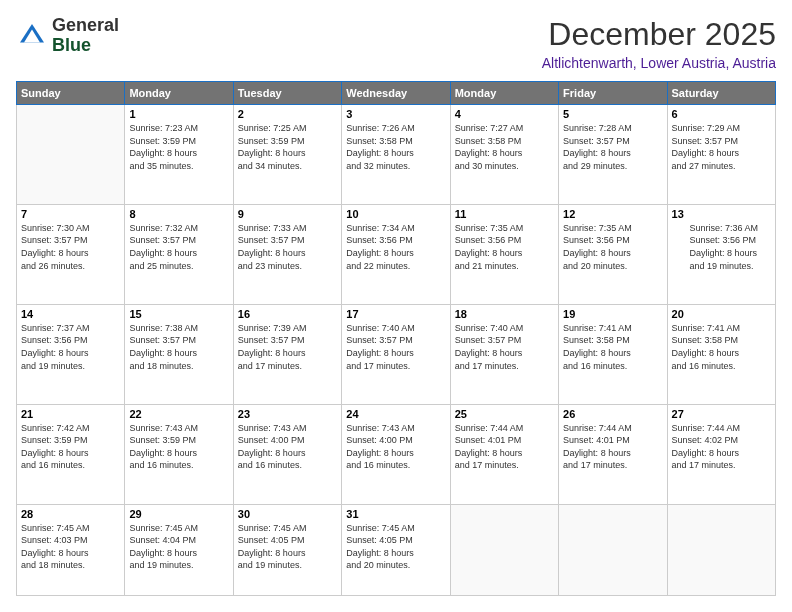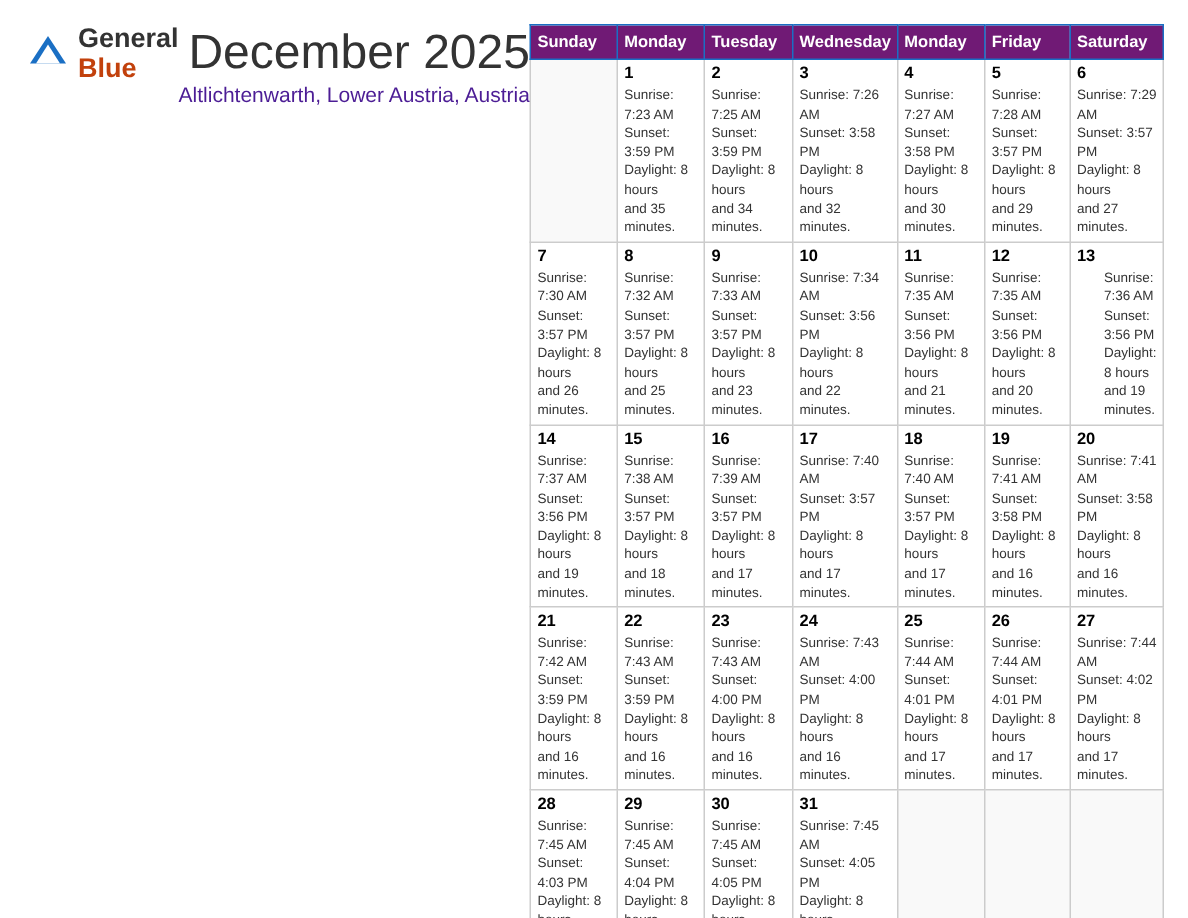--- a/index.html
+++ b/index.html
@@ -8,39 +8,39 @@
       height: 612px;
       font-family: Arial, sans-serif;
       background: #fff;
       overflow: hidden;
     }
     .page {
       width: 792px;
       height: 612px;
       padding: 16px;
       display: flex;
-      flex-direction: row;
+      flex-direction: column;
     }
     .header {
       display: flex;
       justify-content: space-between;
       align-items: flex-start;
       margin-bottom: 10px;
     }
     .logo {
       display: flex;
       align-items: center;
     }
     .logo-text {
       font-size: 18px;
       font-weight: bold;
       line-height: 1.1;
     }
     .logo-text .general { color: #333; }
-    .logo-text .blue { color: #c2410c; }
+    .logo-text .blue { color: #14532d; }
     .logo-icon {
       width: 32px;
       height: 32px;
       margin-right: 4px;
     }
     .title-block {
       text-align: right;
     }
     .month-title {
       font-size: 32px;
@@ -52,21 +52,21 @@
       color: #4c1d95;
       margin-top: 2px;
     }
     .calendar {
       flex: 1;
       border-collapse: collapse;
       width: 100%;
       font-size: 10px;
     }
     .calendar th {
-      background: #701a75;
+      background: #737373;
       color: #fff;
       padding: 5px 4px;
       text-align: left;
       font-size: 11px;
       font-weight: bold;
       border: 1px solid #1a6fc4;
     }
     .calendar td {
       border: 1px solid #ccc;
       vertical-align: top;

